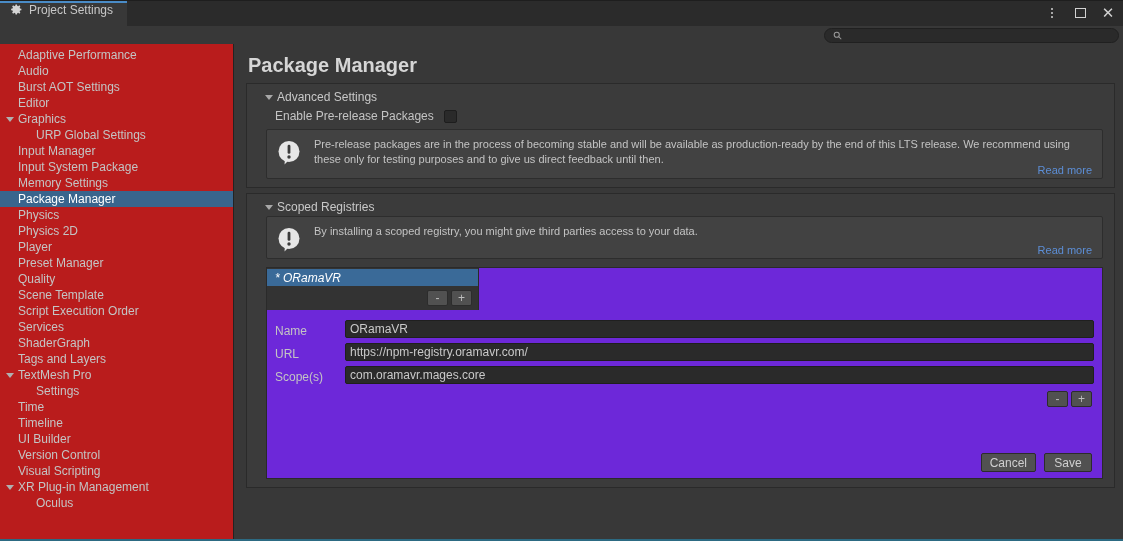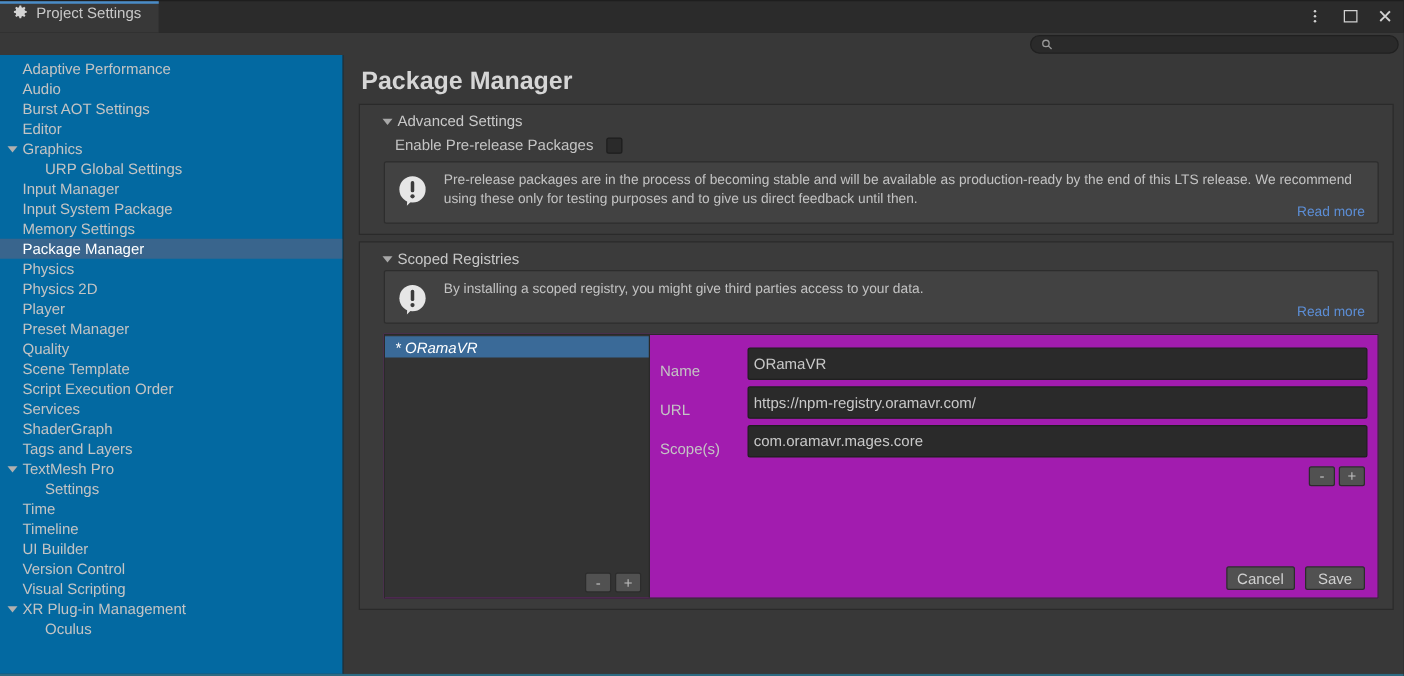--- a/index.html
+++ b/index.html
@@ -105,22 +105,22 @@
   
   .body {
     flex: 1 1 auto;
     display: flex;
     min-height: 0;
     border-bottom: 2px solid #2c6a82;
   }
 
   
   .sidebar {
-    width: 275px;
-    background: #0369a1;
+    width: 234px;
+    background: #b91c1c;
     border-right: 1px solid #232323;
     padding-top: 3px;
     overflow: hidden;
     flex: 0 0 auto;
   }
   .nav-item {
     height: 16px;
     display: flex;
     align-items: center;
     color: #c4c4c4;
@@ -223,23 +223,24 @@
     font-size: 11px;
     cursor: pointer;
   }
   .helpbox.tall { min-height: 50px; }
   .helpbox.short { min-height: 42px; }
 
   
   .reg-wrap {
     display: flex;
     border: 1px solid #2a2a2a;
-    background: #a21caf;
+    background: #6d28d9;
     margin: 8px 3px 0 3px;
     height: 212px;
+    flex-direction: column;
   }
   .reg-list {
     width: 212px;
     flex: 0 0 auto;
     background: #333333;
     border-right: 1px solid #2a2a2a;
     display: flex;
     flex-direction: column;
   }
   .reg-list-items { flex: 1 1 auto; padding-top: 1px; }
@@ -290,21 +291,21 @@
     gap: 12px;
   }
   .field-label {
     width: 58px;
     flex: 0 0 auto;
     color: #c4c4c4;
     font-size: 12px;
   }
   .field-input {
     flex: 1 1 auto;
-    height: 26px;
+    height: 18px;
     background: #2a2a2a;
     border: 1px solid #1f1f1f;
     border-radius: 2px;
     color: #c9c9c9;
     font-size: 12px;
     padding: 0 4px;
     font-family: "Liberation Sans", sans-serif;
     outline: none;
     min-width: 0;
   }

